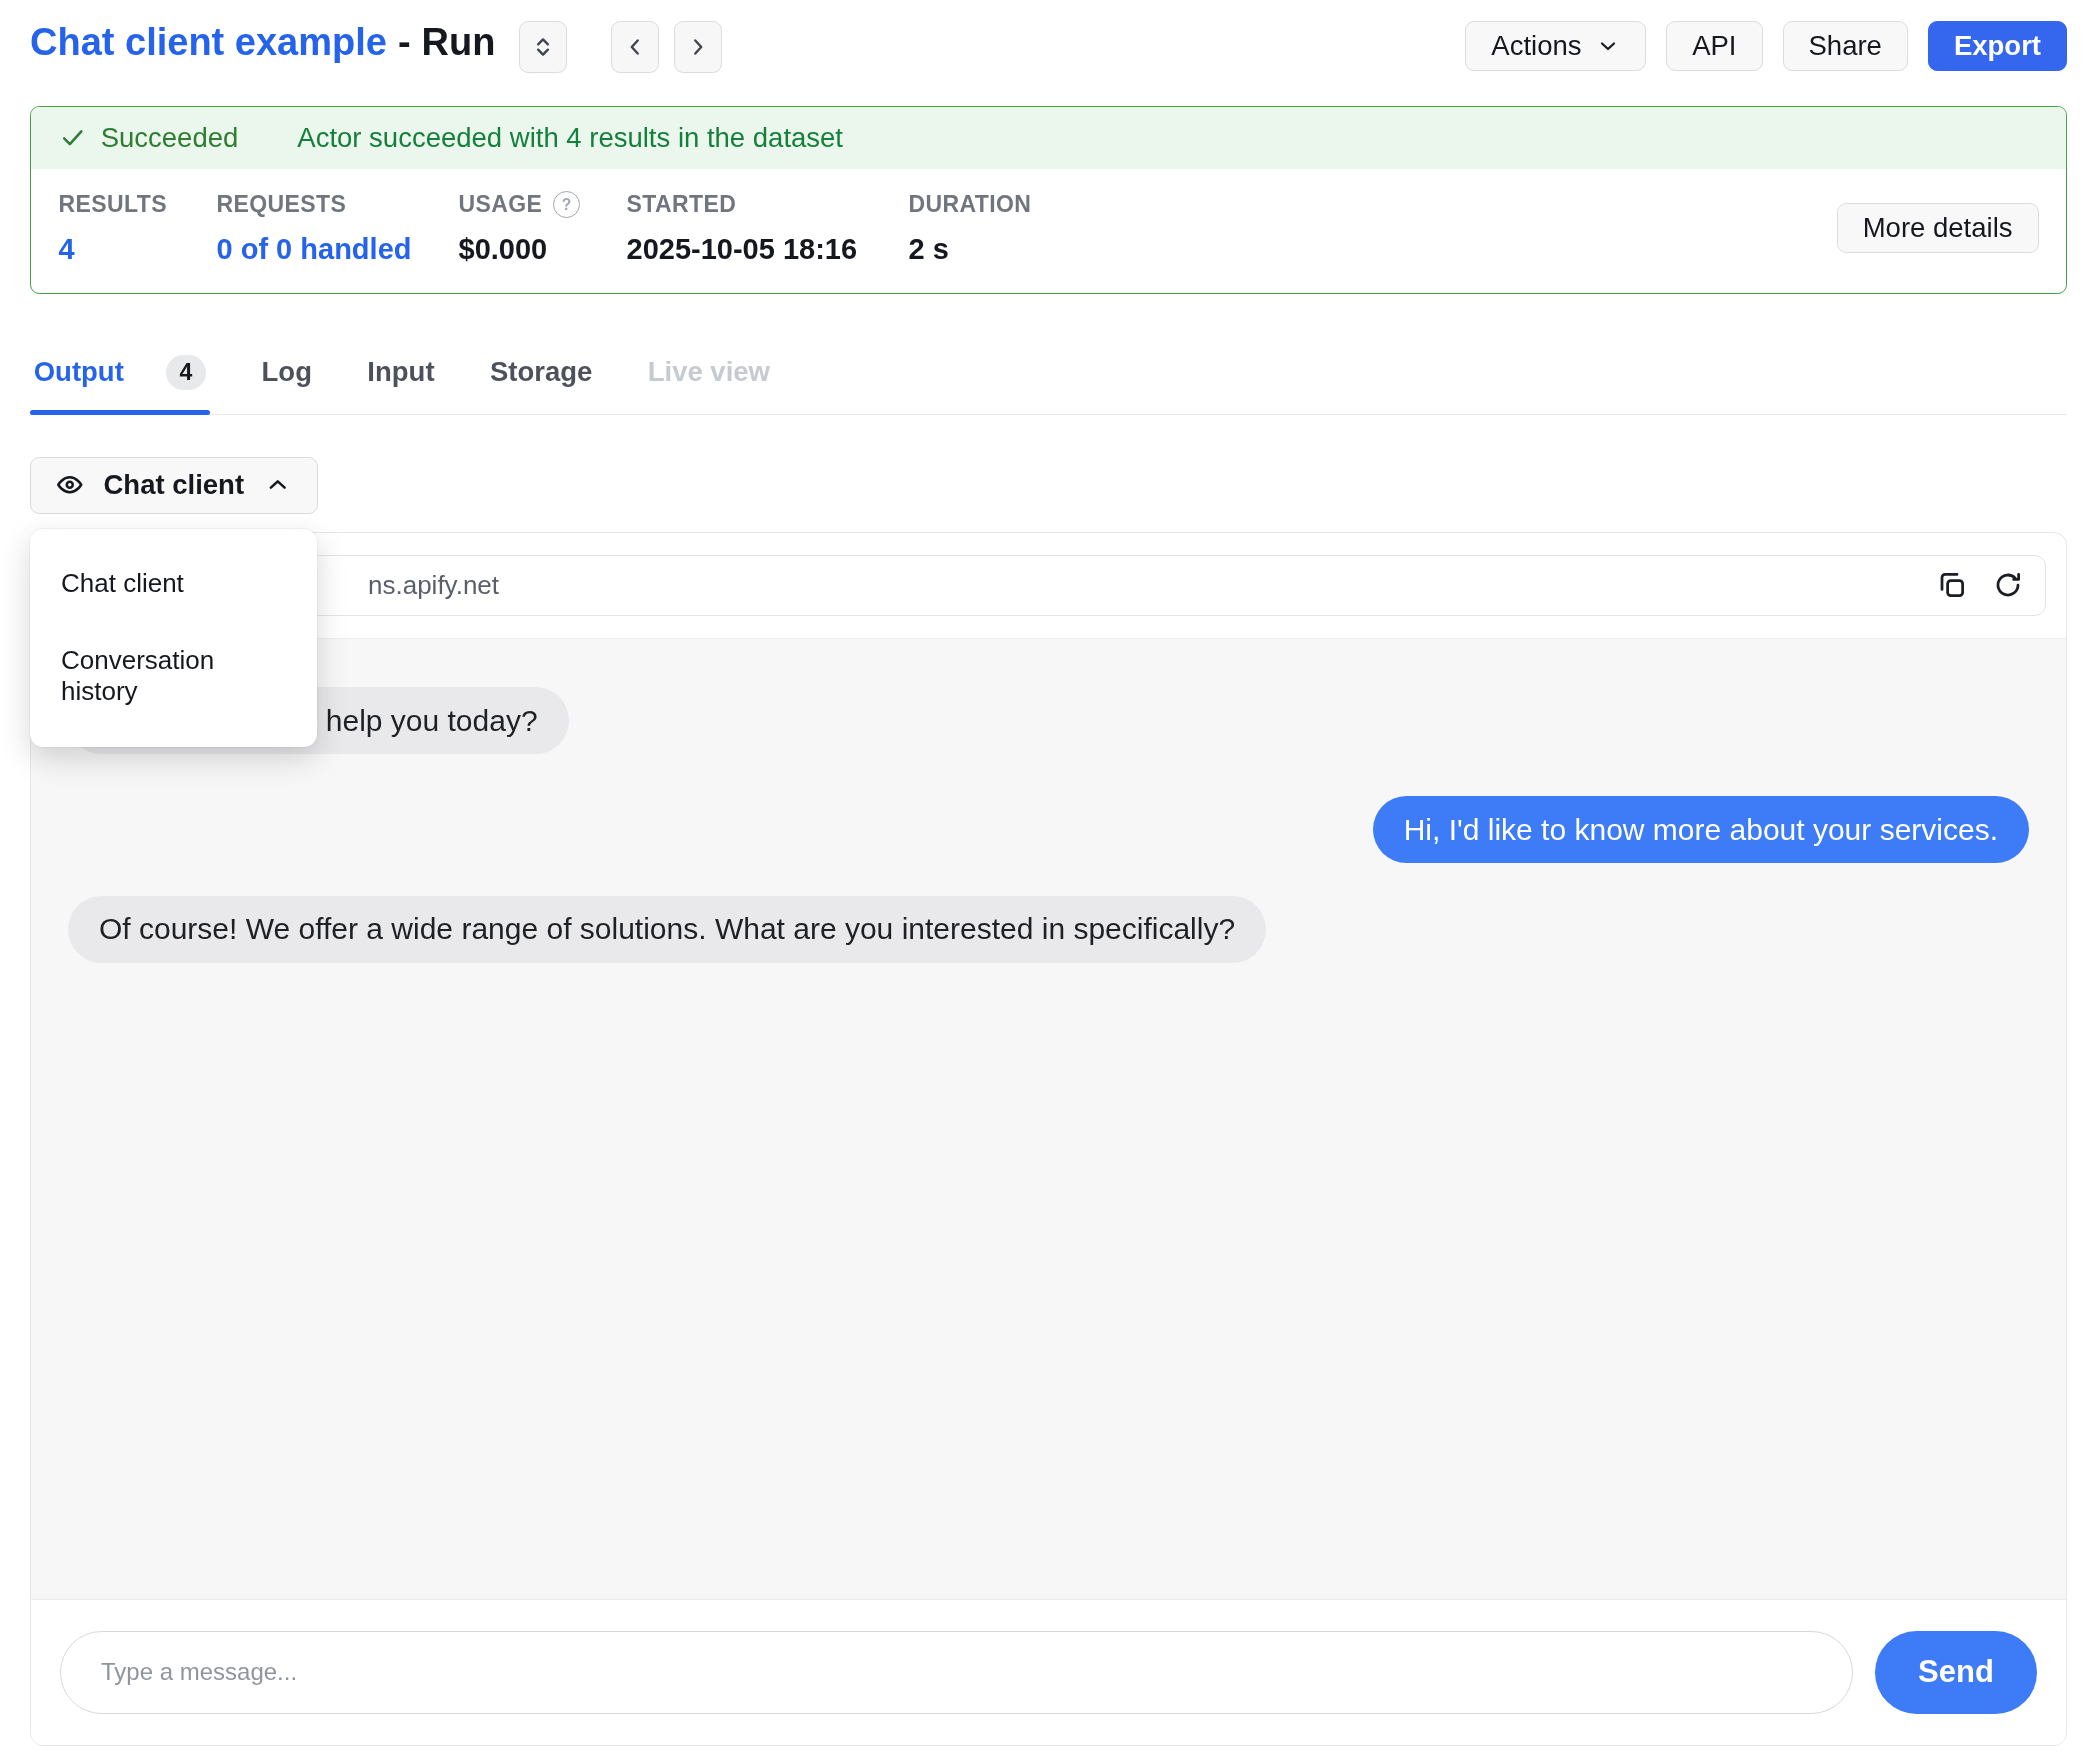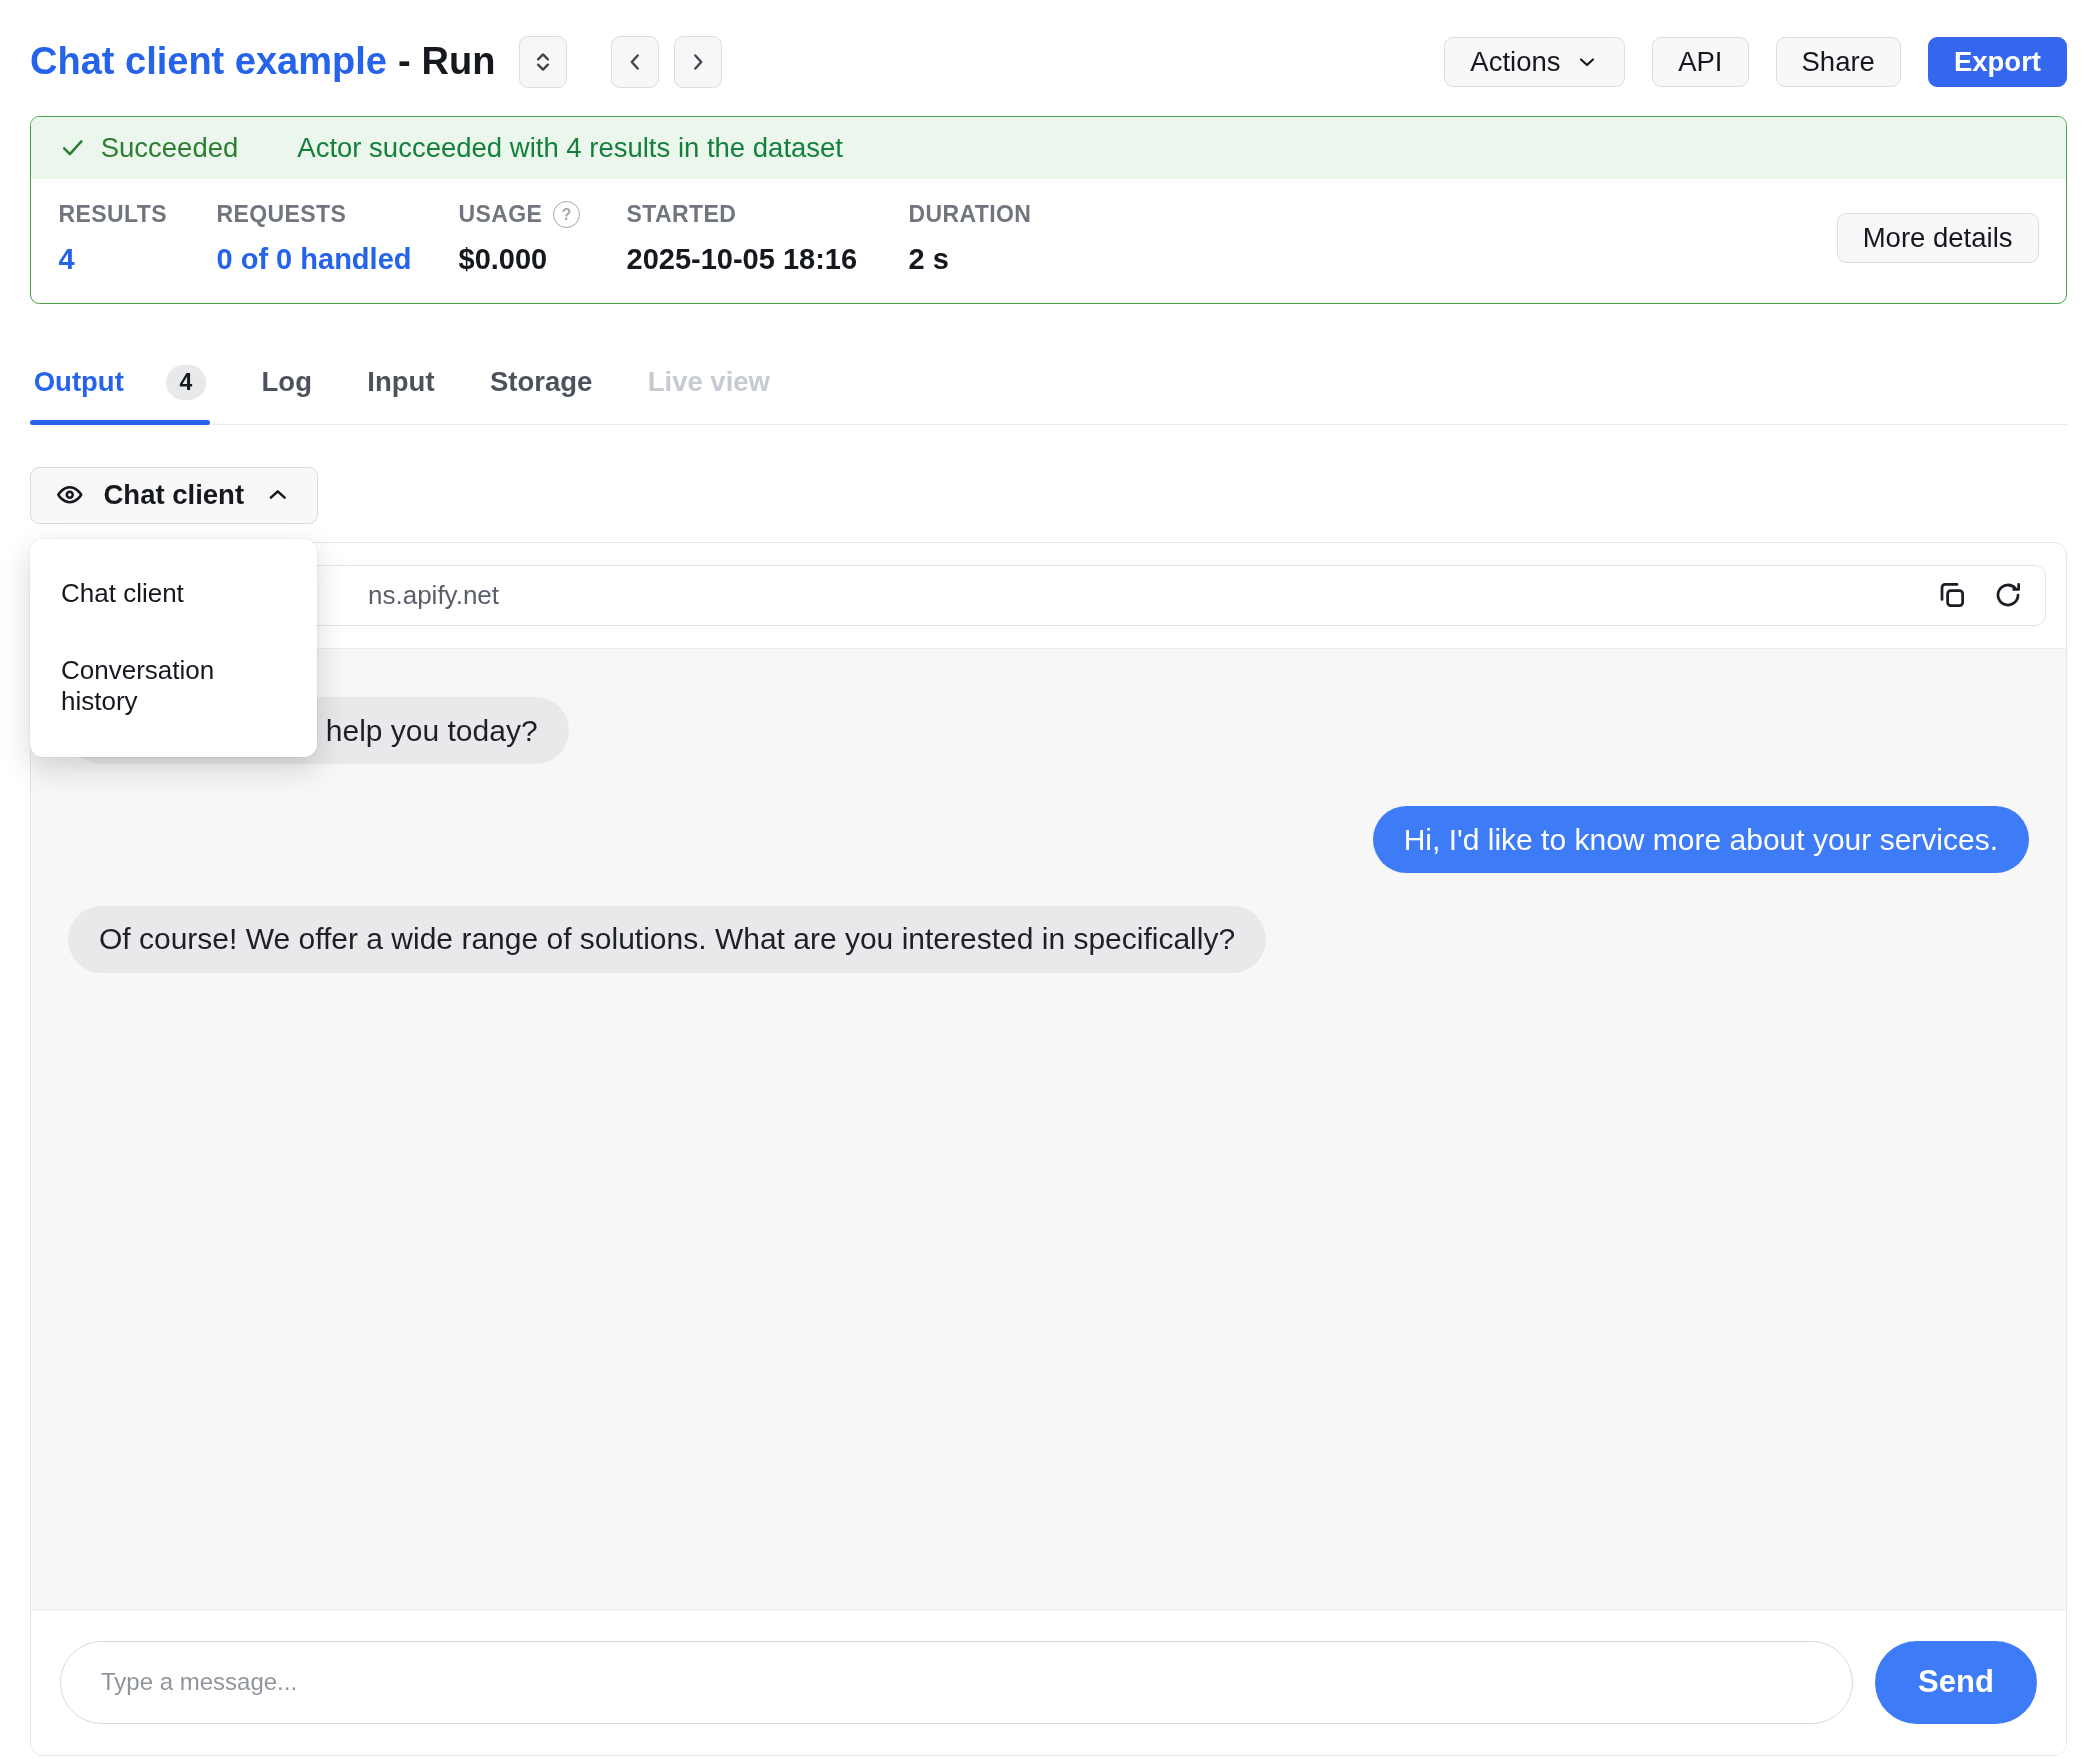--- a/index.html
+++ b/index.html
@@ -12,29 +12,29 @@
     --ink:#15181e;
     --graytext:#70757e;
     --border:#dadce1;
   }
   html,body{margin:0;padding:0;background:#fff;}
   body{font-family:"Liberation Sans","DejaVu Sans",sans-serif;color:var(--ink);}
   .page{width:2097px;height:1759px;background:#fff;overflow:hidden;}
   .content{padding:0 30px;}
 
   
-  .topbar{display:flex;align-items:center;padding-top:31px;height:61px;}
+  .topbar{display:flex;align-items:flex-start;padding-top:21px;height:61px;}
   .title-link{font-size:38px;font-weight:700;color:var(--link);cursor:pointer;}
   .title-sep{font-size:38px;font-weight:700;color:var(--ink);margin:0 11px;}
   .title-run{font-size:38px;font-weight:700;color:var(--ink);}
   .icon-btn{height:50px;min-width:46px;border:1.8px solid var(--border);border-radius:9.2px;
     background:#f7f7f8;display:flex;align-items:center;justify-content:center;color:#3f444d;cursor:pointer;}
   .icon-btn svg{width:26px;height:26px;}
   .ml26{margin-left:24px;} .ml48{margin-left:44px;} .ml16{margin-left:14.7px;}
-  .topbar-right{margin-left:auto;display:flex;gap:27px;align-items:center;}
+  .topbar-right{margin-left:auto;display:flex;gap:20px;align-items:center;}
   .btn{height:50px;padding:0 25px;border-radius:9.2px;border:1.8px solid var(--border);
     background:#f8f8f9;font-size:27.5px;color:var(--ink);display:flex;align-items:center;gap:14.7px;cursor:pointer;}
   .btn svg{width:24px;height:24px;}
   .btn-primary{background:var(--btnblue);border-color:var(--btnblue);color:#fff;font-weight:600;}
 
   
   .status-card{margin-top:24px;border:1.8px solid var(--greenborder);border-radius:9.2px;overflow:hidden;background:#fff;}
   .status-strip{background:var(--greenbg);display:flex;align-items:center;height:62px;padding:0 27.5px;font-size:27.5px;}
   .status-check{color:var(--green);display:flex;}
   .status-check svg{width:27.5px;height:27.5px;}

